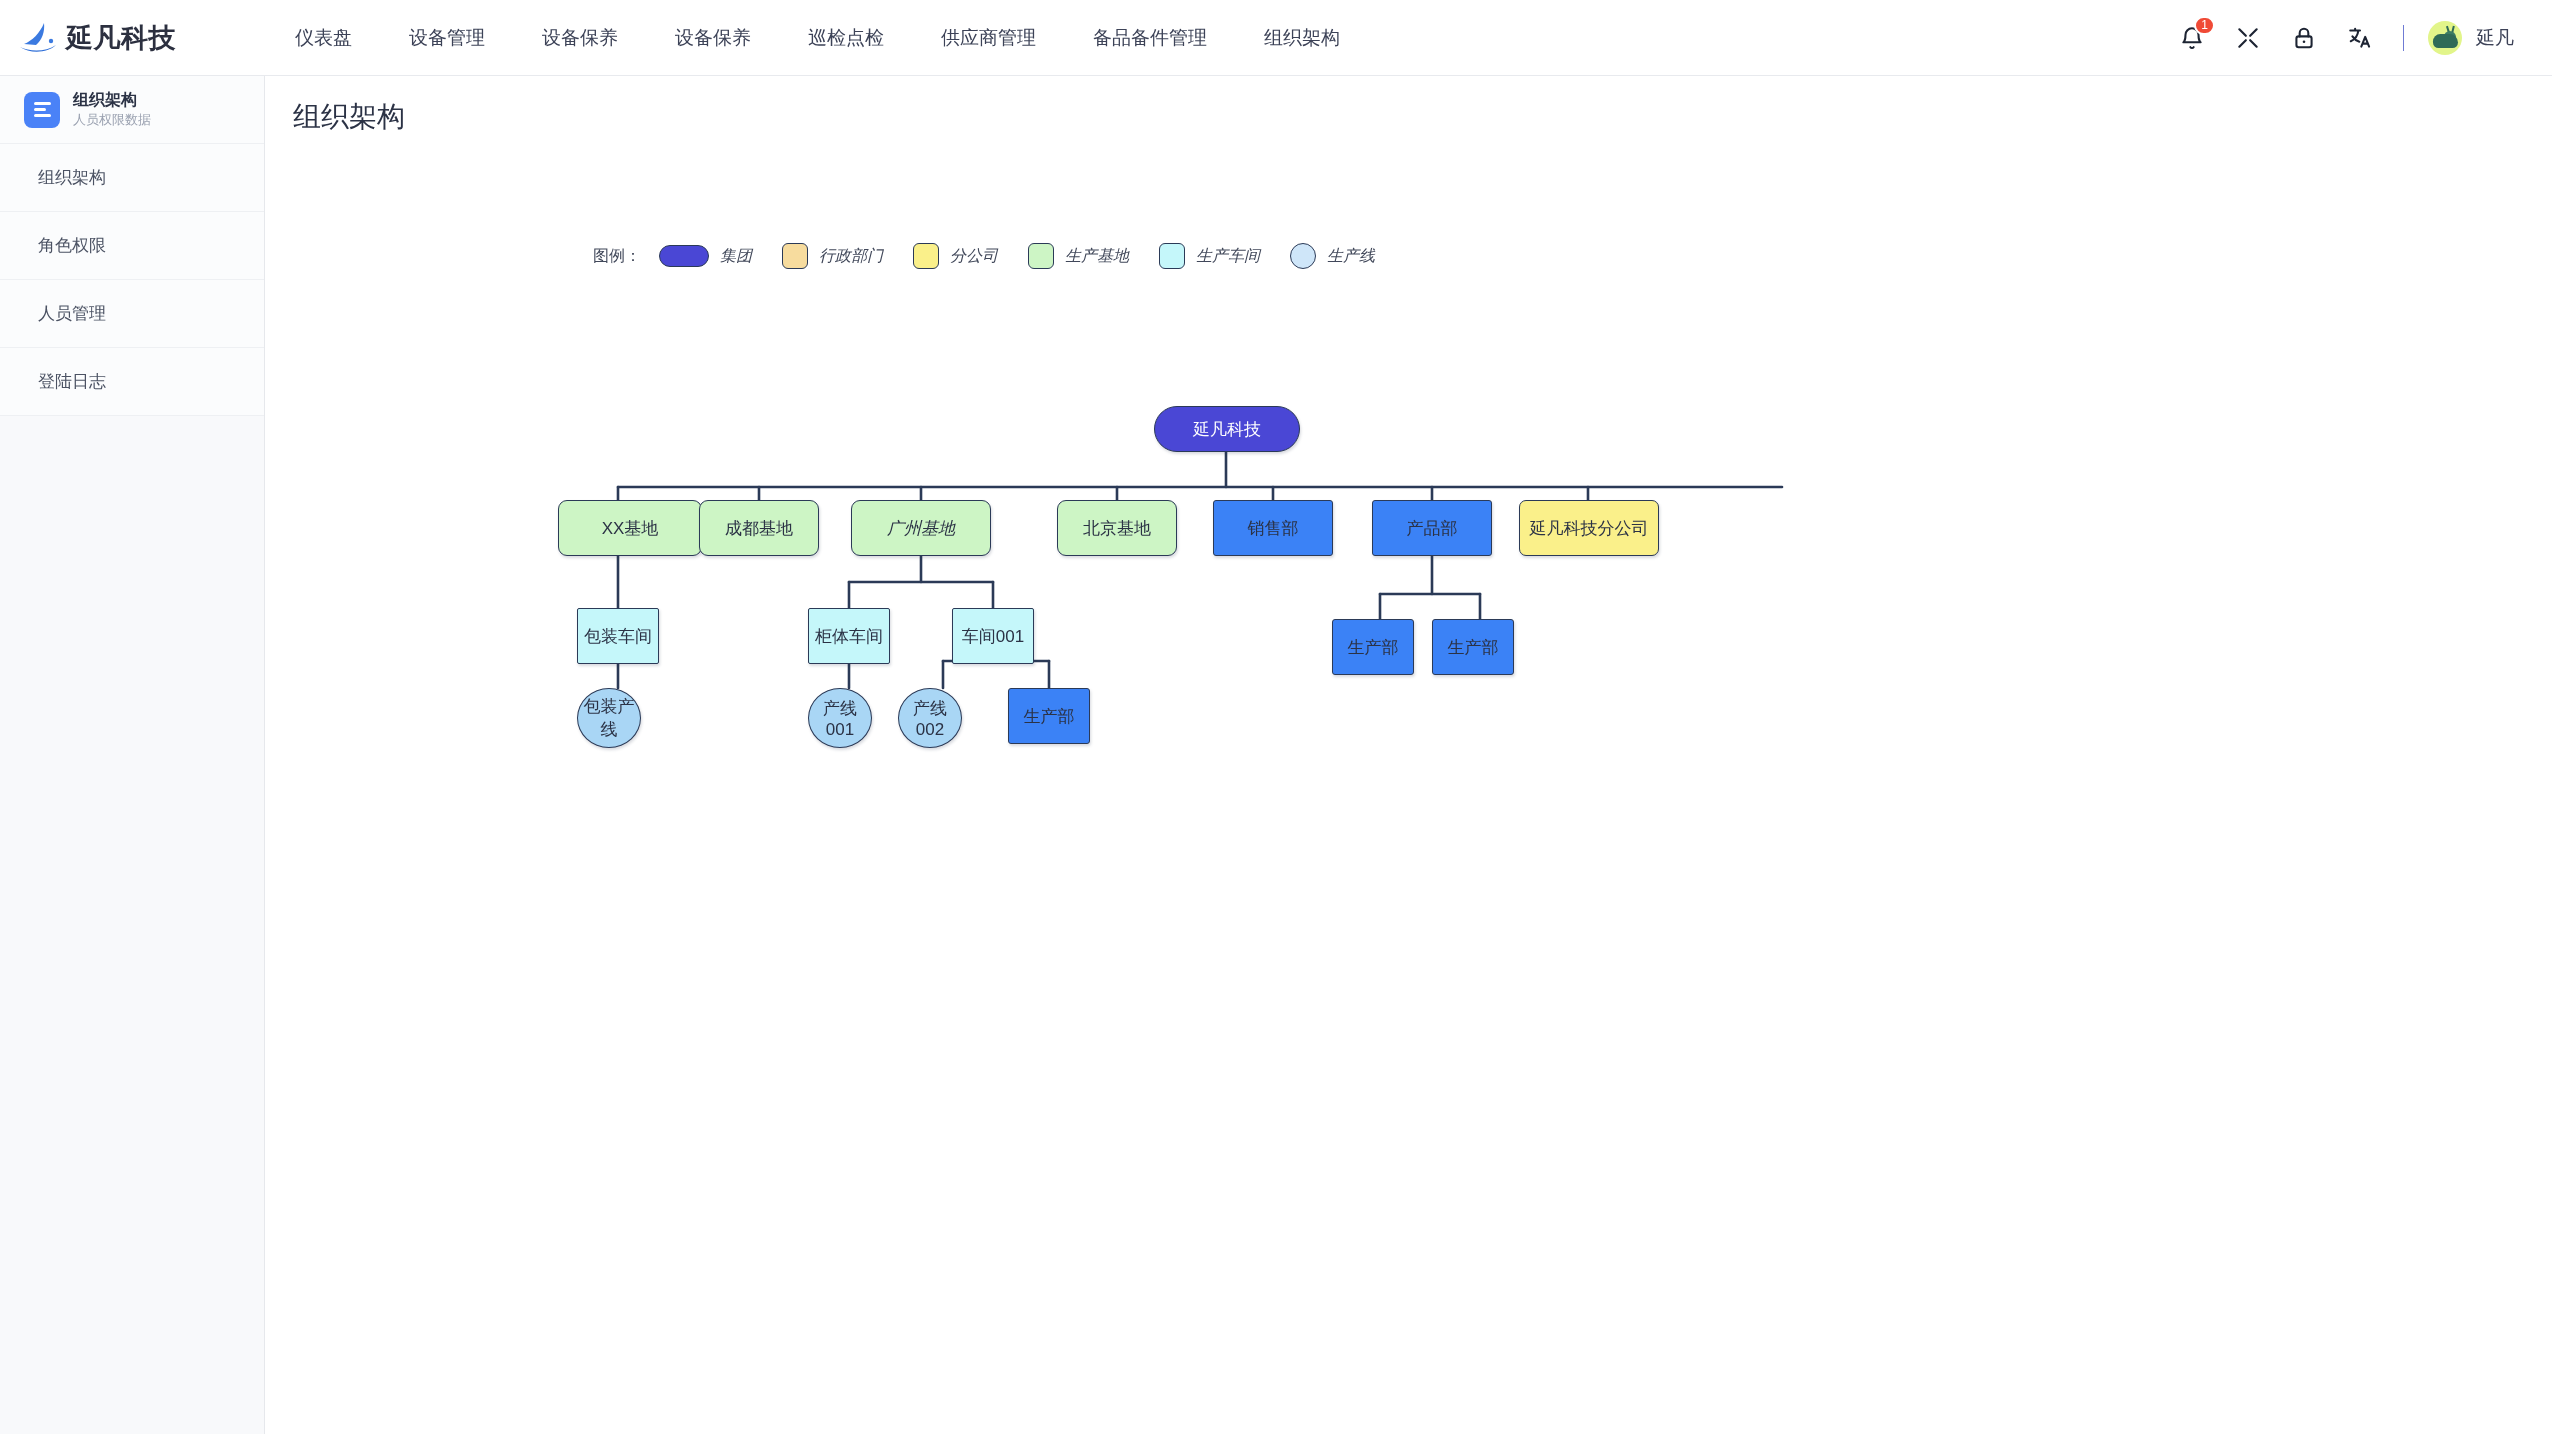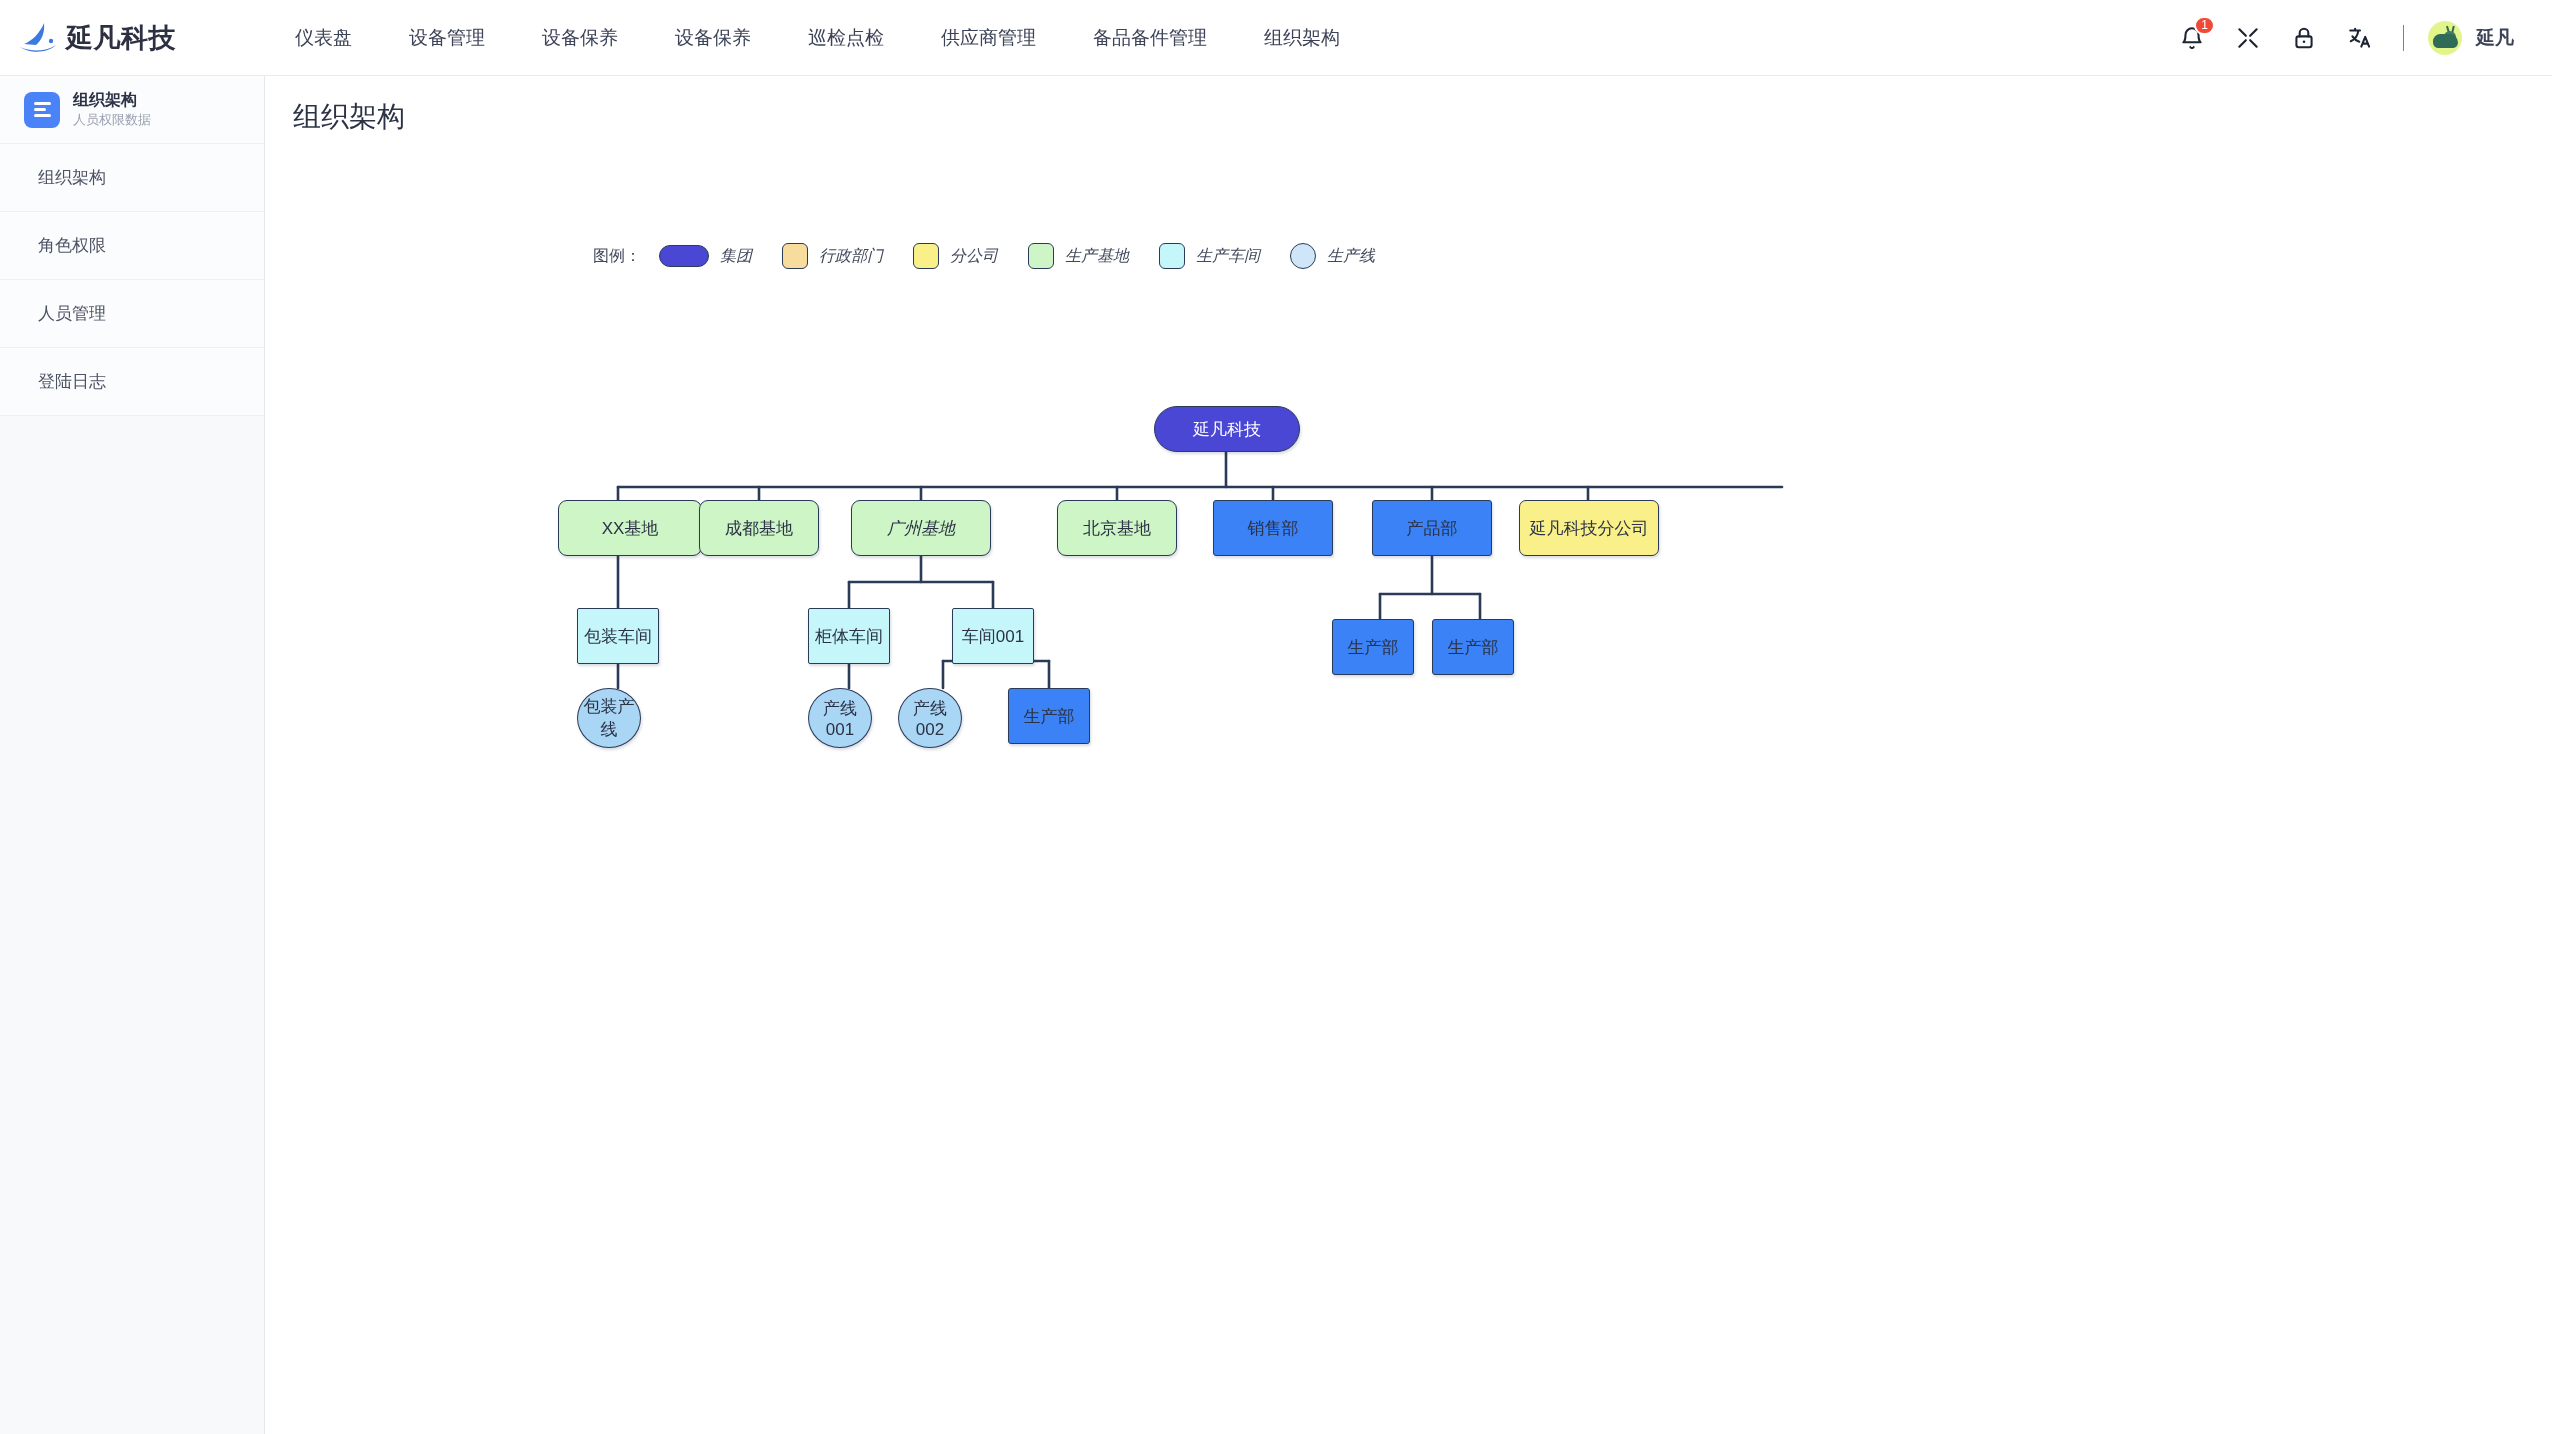--- a/index.html
+++ b/index.html
@@ -49,21 +49,21 @@
   }
   .avatar .blob2 {
     position: absolute; left: 16px; bottom: 14px; width: 12px; height: 10px;
     background: #3c7d63; border-radius: 7px 8px 4px 4px;
   }
   .avatar .ant1, .avatar .ant2 {
     position:absolute; width:2px; height:7px; background:#2f6b57; bottom:22px;
   }
   .avatar .ant1 { left: 19px; transform: rotate(-18deg); }
   .avatar .ant2 { left: 24px; transform: rotate(14deg); }
-  .user-name { font-size: 19px; color: #3c4257; font-weight: bold; }
+  .user-name { font-size: 19px; color: #3c4257; }
 
   
   .sidebar {
     position: absolute; top: 76px; left: 0; width: 265px; height: 1358px;
     background: #f8f9fb; border-right: 1px solid #e6e8ec;
   }
   .side-head {
     height: 68px; display: flex; align-items: center; padding-left: 24px;
     background: #fbfcfd; border-bottom: 1px solid #eef0f3;
   }

